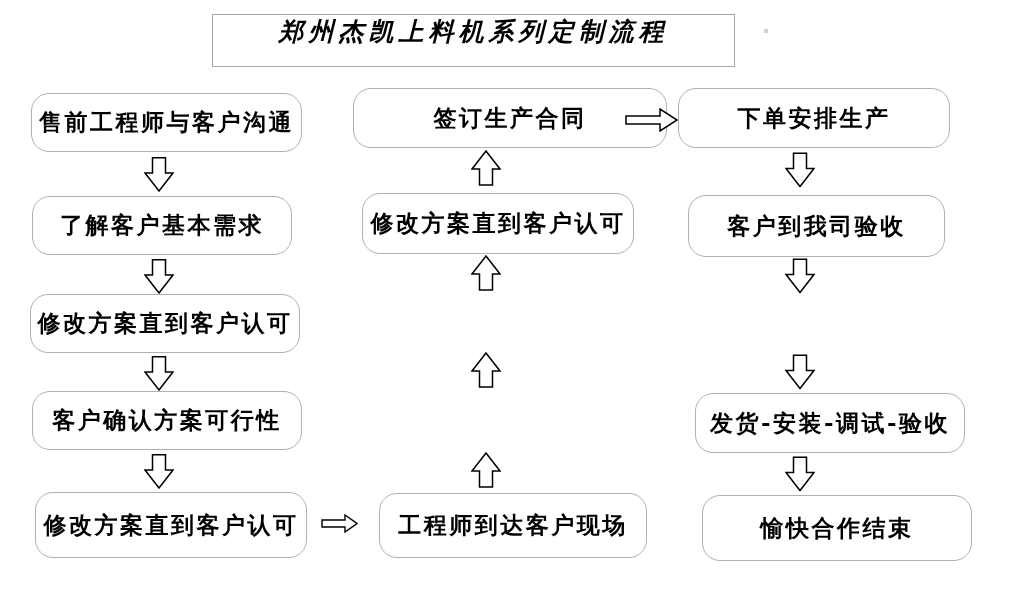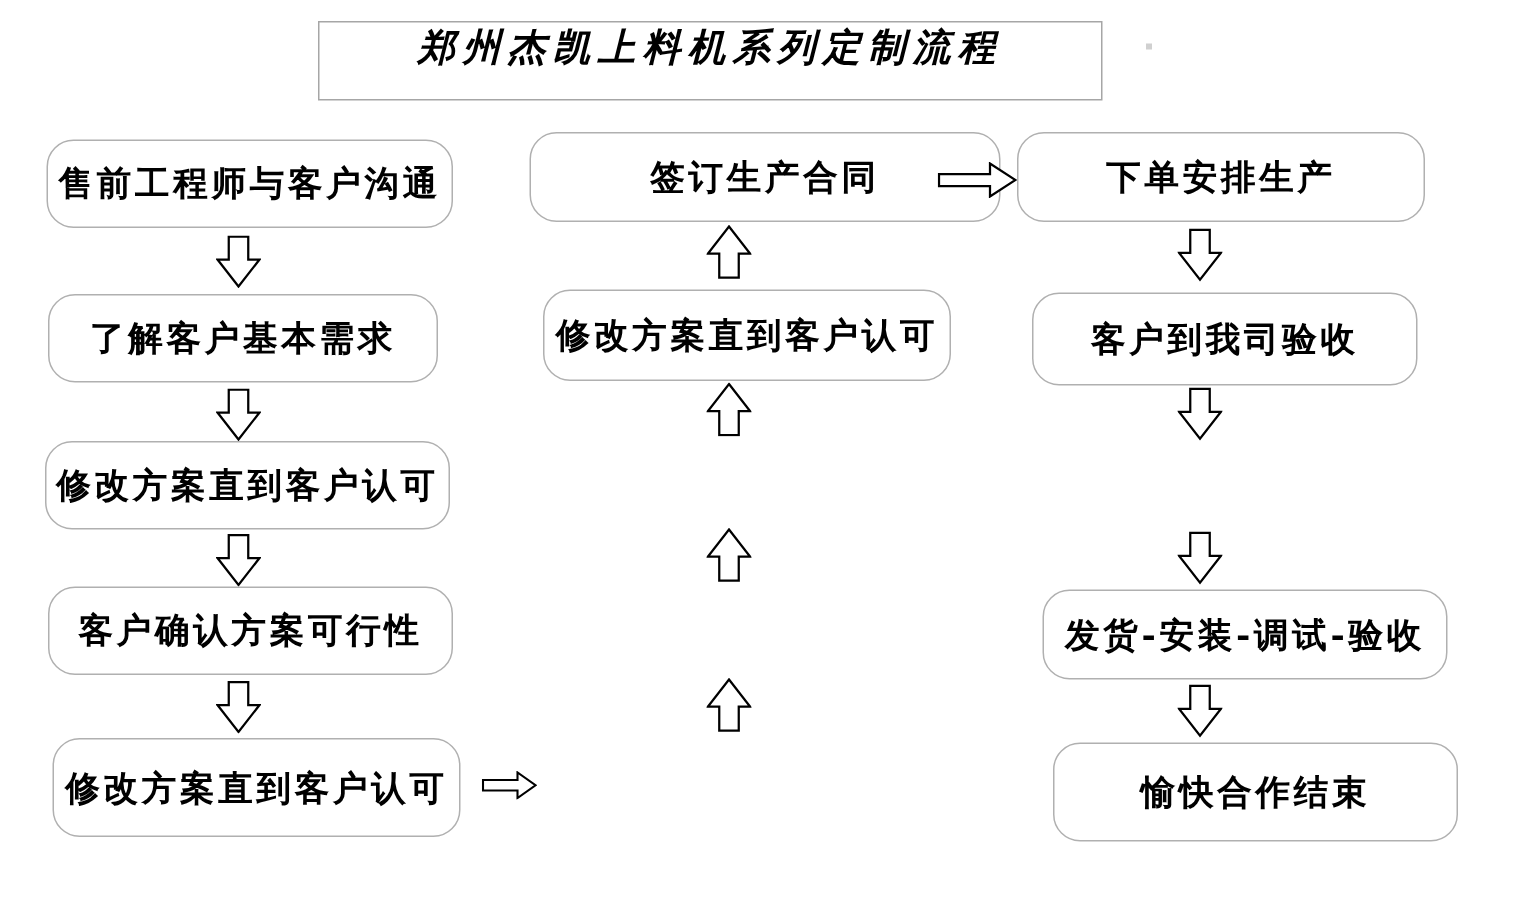--- a/index.html
+++ b/index.html
@@ -33,20 +33,21 @@
   <div class="stray-dot"></div>
 
   <div class="node" style="left:31px;top:93px;width:271px;height:59px">售前工程师与客户沟通</div>
   <div class="node" style="left:32px;top:196px;width:260px;height:59px">了解客户基本需求</div>
   <div class="node" style="left:30px;top:294px;width:270px;height:59px">修改方案直到客户认可</div>
   <div class="node" style="left:32px;top:391px;width:270px;height:59px">客户确认方案可行性</div>
   <div class="node" style="left:35px;top:492px;width:272px;height:66px">修改方案直到客户认可</div>
 
   <div class="node" style="left:353px;top:88px;width:314px;height:60px">签订生产合同</div>
   <div class="node" style="left:362px;top:193px;width:272px;height:61px">修改方案直到客户认可</div>
+  <div class="node" style="left:379px;top:493px;width:268px;height:65px">工程师到达客户现场</div>
 
   <div class="node" style="left:678px;top:88px;width:272px;height:60px">下单安排生产</div>
   <div class="node" style="left:688px;top:195px;width:257px;height:62px">客户到我司验收</div>
   <div class="node" style="left:695px;top:393px;width:270px;height:60px">发货-安装-调试-验收</div>
   <div class="node" style="left:702px;top:495px;width:270px;height:66px">愉快合作结束</div>
 
   <svg class="arrow" style="left:144px;top:157px" width="30" height="35" viewBox="0 0 30 35">
     <polygon points="8.5,0.8 21.5,0.8 21.5,16 29,16 15,34 1,16 8.5,16" fill="#ffffff" stroke="#000000" stroke-width="1.5"></polygon>
   </svg>
   <svg class="arrow" style="left:144px;top:259px" width="30" height="35" viewBox="0 0 30 35">

